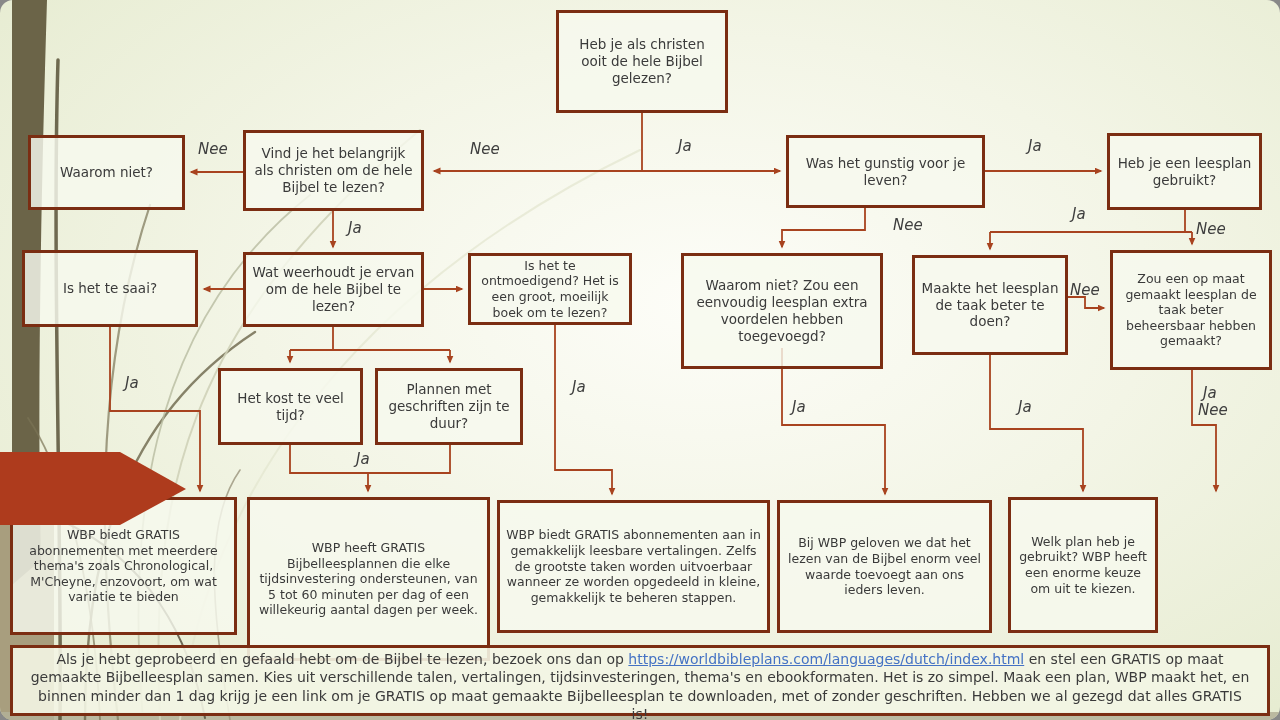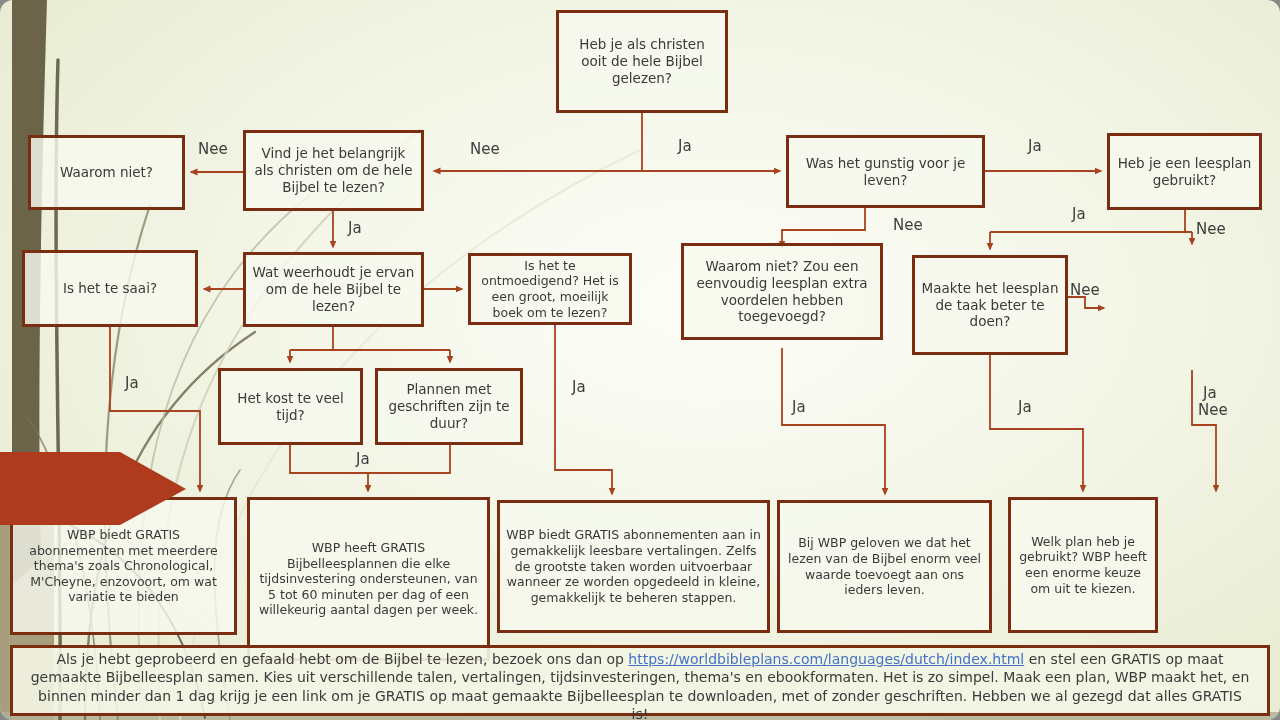--- a/index.html
+++ b/index.html
@@ -17,21 +17,21 @@
     border:3px solid #7b2d12;background:rgba(247,249,238,0.82);
     display:flex;align-items:center;justify-content:center;text-align:center;
     padding:3px 6px;line-height:1.25;font-size:13.5px;
   }
   .node.sm{font-size:12.5px;}
   .node-textoverlay{
     position:absolute;box-sizing:border-box;z-index:4;pointer-events:none;
     display:flex;align-items:center;justify-content:center;text-align:center;
     padding:3px 8px;line-height:1.25;font-size:12.5px;
   }
-  .elabel{position:absolute;z-index:3;font-size:15px;color:#3e3e3e;}
+  .elabel{position:absolute;z-index:3;font-size:15px;color:#3e3e3e;font-style:italic;}
   .banner{
     position:absolute;left:10px;top:645px;width:1260px;height:71px;box-sizing:border-box;z-index:2;
     border:3px solid #7b2d12;background:rgba(243,245,228,0.9);
     font-size:14px;line-height:1.32;text-align:center;padding:2px 16px;
   }
   .blink{color:#4472c4;text-decoration:underline;cursor:pointer;}
 </style>
 </head>
 <body>
 
@@ -107,25 +107,28 @@
 
   <div class="node" style="left:22px;top:250px;width:176px;height:77px">
       <span>Is het te saai?</span>
     </div>
   <div class="node" style="left:243px;top:252px;width:181px;height:75px">
       <span>Wat weerhoudt je ervan om de hele Bijbel te lezen?</span>
     </div>
   <div class="node sm" style="left:468px;top:253px;width:164px;height:72px">
       <span>Is het te ontmoedigend?  Het is een groot, moeilijk boek om te lezen?</span>
     </div>
-  <div class="node" style="left:681px;top:243px;width:202px;height:97px">
+  <div class="node" style="left:681px;top:253px;width:202px;height:116px">
       <span>Waarom niet?  Zou een eenvoudig leesplan extra voordelen hebben toegevoegd?</span>
     </div>
   <div class="node" style="left:912px;top:255px;width:156px;height:100px">
       <span>Maakte het leesplan de taak beter te doen?</span>
+    </div>
+  <div class="node sm" style="left:1110px;top:250px;width:162px;height:120px">
+      <span>Zou een op maat gemaakt leesplan de taak beter beheersbaar hebben gemaakt?</span>
     </div>
 
   <div class="node" style="left:218px;top:368px;width:145px;height:77px">
       <span>Het kost te veel tijd?</span>
     </div>
   <div class="node" style="left:375px;top:368px;width:148px;height:77px">
       <span>Plannen met geschriften zijn te duur?</span>
     </div>
 
   <div class="node sm" style="left:10px;top:497px;width:227px;height:138px"></div>

